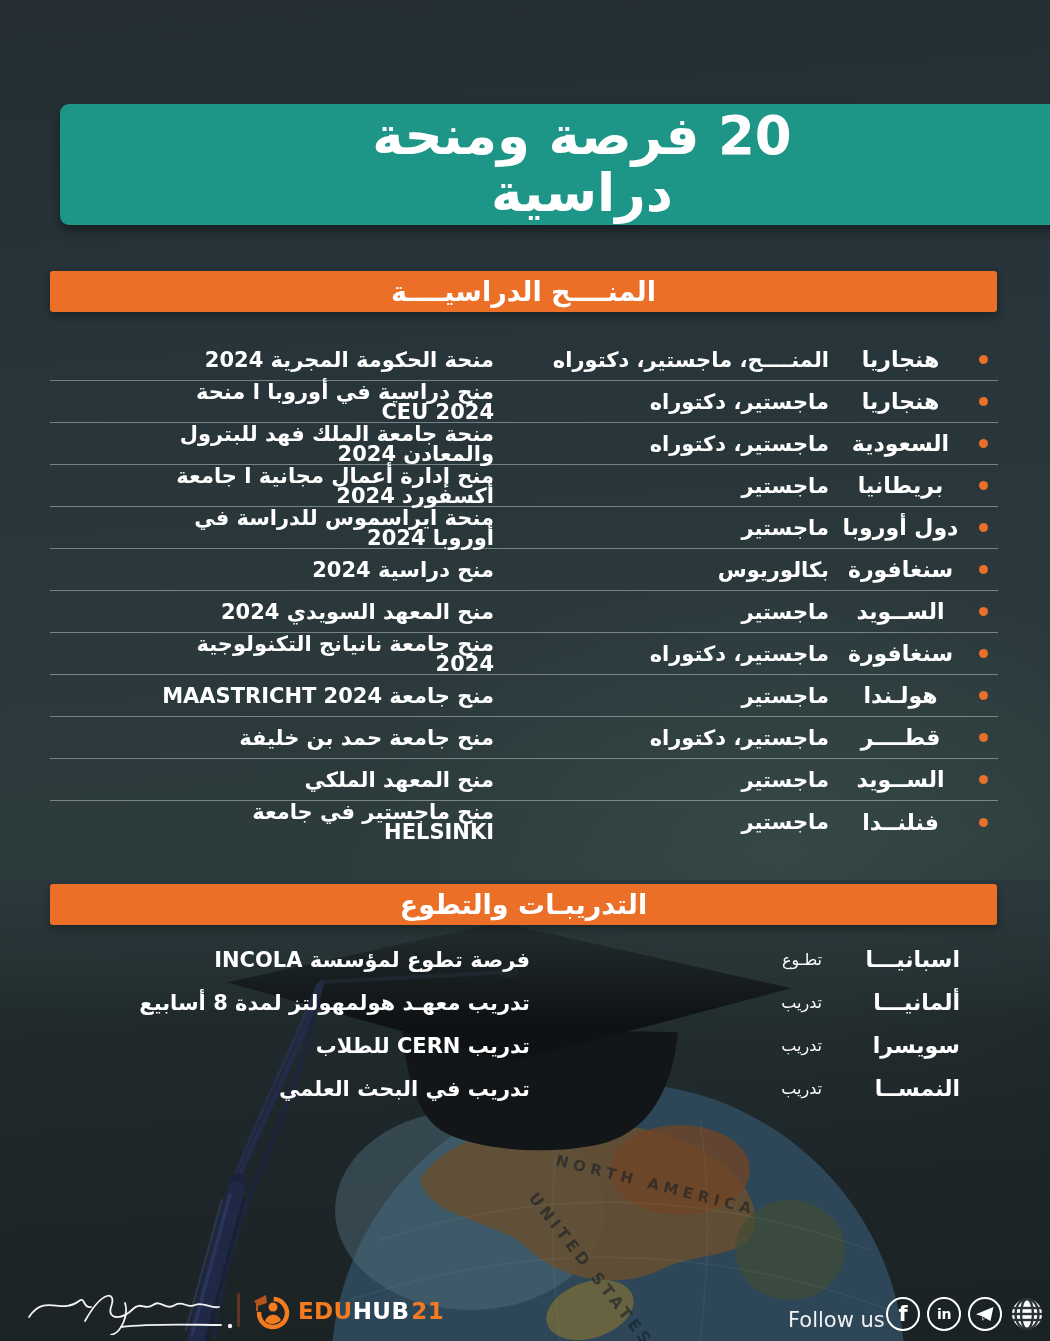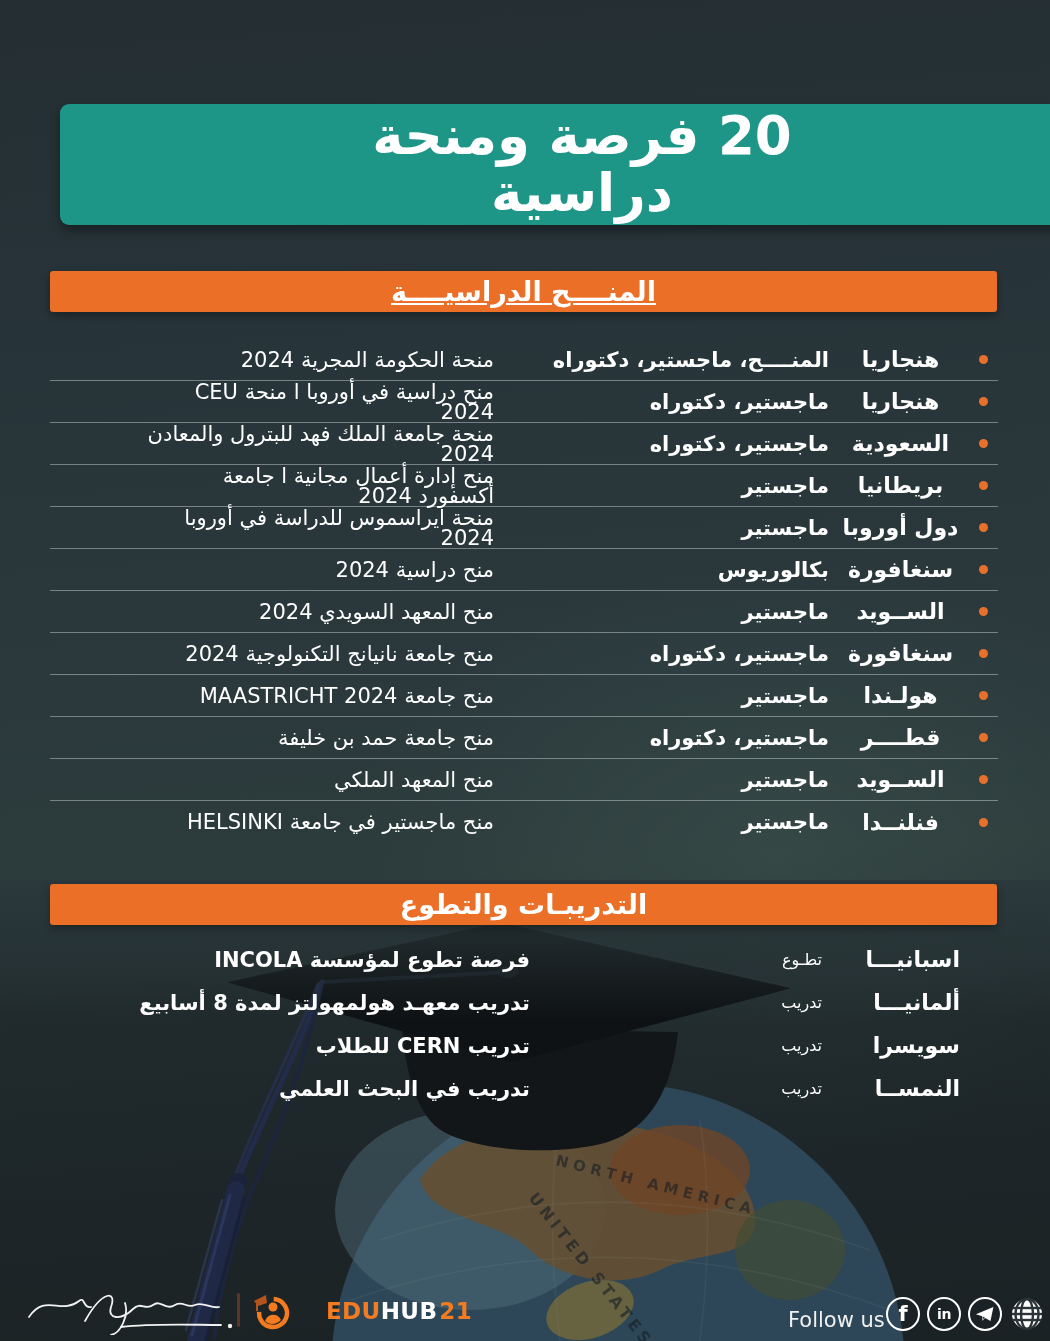--- a/index.html
+++ b/index.html
@@ -17,45 +17,45 @@
     display:flex;flex-direction:column;align-items:center;justify-content:center;
     color:#fff;font-weight:bold;font-size:53px;line-height:1.06;text-align:center;
     box-shadow:0 6px 10px rgba(0,0,0,0.35);
   }
   .section-banner{
     left:50px;width:947px;height:41px;background:#ec6f28;border-radius:3px;
     display:flex;align-items:center;justify-content:center;
     color:#fff;font-weight:bold;font-size:27px;
     box-shadow:0 4px 8px rgba(0,0,0,0.30);
   }
-  #banner-grants{top:271px;text-decoration:underline;}
+  #banner-grants{top:271px;}
   #banner-trainings{top:884px;}
   
   .grants{left:50px;top:339px;width:948px;}
   .g-row{
     direction:rtl;display:flex;align-items:center;height:42px;box-sizing:border-box;
     padding:0 10px 0 8px;border-bottom:1px solid rgba(198,205,208,0.50);
   }
   .g-row:last-child{border-bottom:none;}
   .dot{width:9px;height:9px;border-radius:50%;background:#e8702a;margin-left:7px;flex:none;}
   .c-country{width:143px;flex:none;font-size:22px;color:#fff;font-weight:bold;text-align:center;white-space:nowrap;}
   .c-degree{width:295px;flex:none;font-size:21px;color:#fff;font-weight:bold;text-align:right;white-space:nowrap;}
-  .c-name{flex:1;margin-right:40px;font-size:21px;line-height:20px;color:#fff;font-weight:normal;text-align:right;}
+  .c-name{flex:1;margin-right:40px;font-size:21px;line-height:20px;color:#fff;font-weight:bold;text-align:right;}
   .c-name span{display:inline-block;max-width:352px;}
   
   .trainings{left:50px;top:938px;width:948px;}
   .t-row{direction:rtl;display:flex;align-items:center;height:43px;box-sizing:border-box;padding:0 38px 0 8px;}
   .t-country{width:138px;flex:none;font-size:22px;color:#fff;font-weight:bold;text-align:right;white-space:nowrap;}
   .t-type{width:150px;flex:none;font-size:16px;color:#fff;font-weight:normal;text-align:right;white-space:nowrap;}
   .t-name{flex:1;margin-right:142px;font-size:21px;color:#fff;font-weight:bold;text-align:right;white-space:nowrap;}
   
   .signature{left:25px;top:1281px;width:215px;height:54px;}
   .brand-divider{left:237px;top:1293px;width:3px;height:34px;background:#5d3626;border-radius:2px;}
   .brand{left:252px;top:1291px;display:flex;align-items:center;gap:6px;}
-  .brand-text{font-size:23px;font-weight:bold;letter-spacing:0.4px;white-space:nowrap;margin-left:28px;}
+  .brand-text{font-size:23px;font-weight:bold;letter-spacing:0.4px;white-space:nowrap;}
   .brand-text .edu{color:#f47b20;}
   .brand-text .hub{color:#ffffff;}
   .brand-text .num{color:#f47b20;margin-left:2px;}
   .follow{left:788px;top:1308px;color:#f0f0f0;font-size:21px;}
   .socials{left:886px;top:1296px;display:flex;align-items:center;gap:7px;}
   .soc{
     width:34px;height:34px;border:2px solid #fff;border-radius:50%;box-sizing:border-box;
     display:flex;align-items:center;justify-content:center;color:#fff;font-weight:bold;
   }
   .soc.fb{font-size:21px;}

